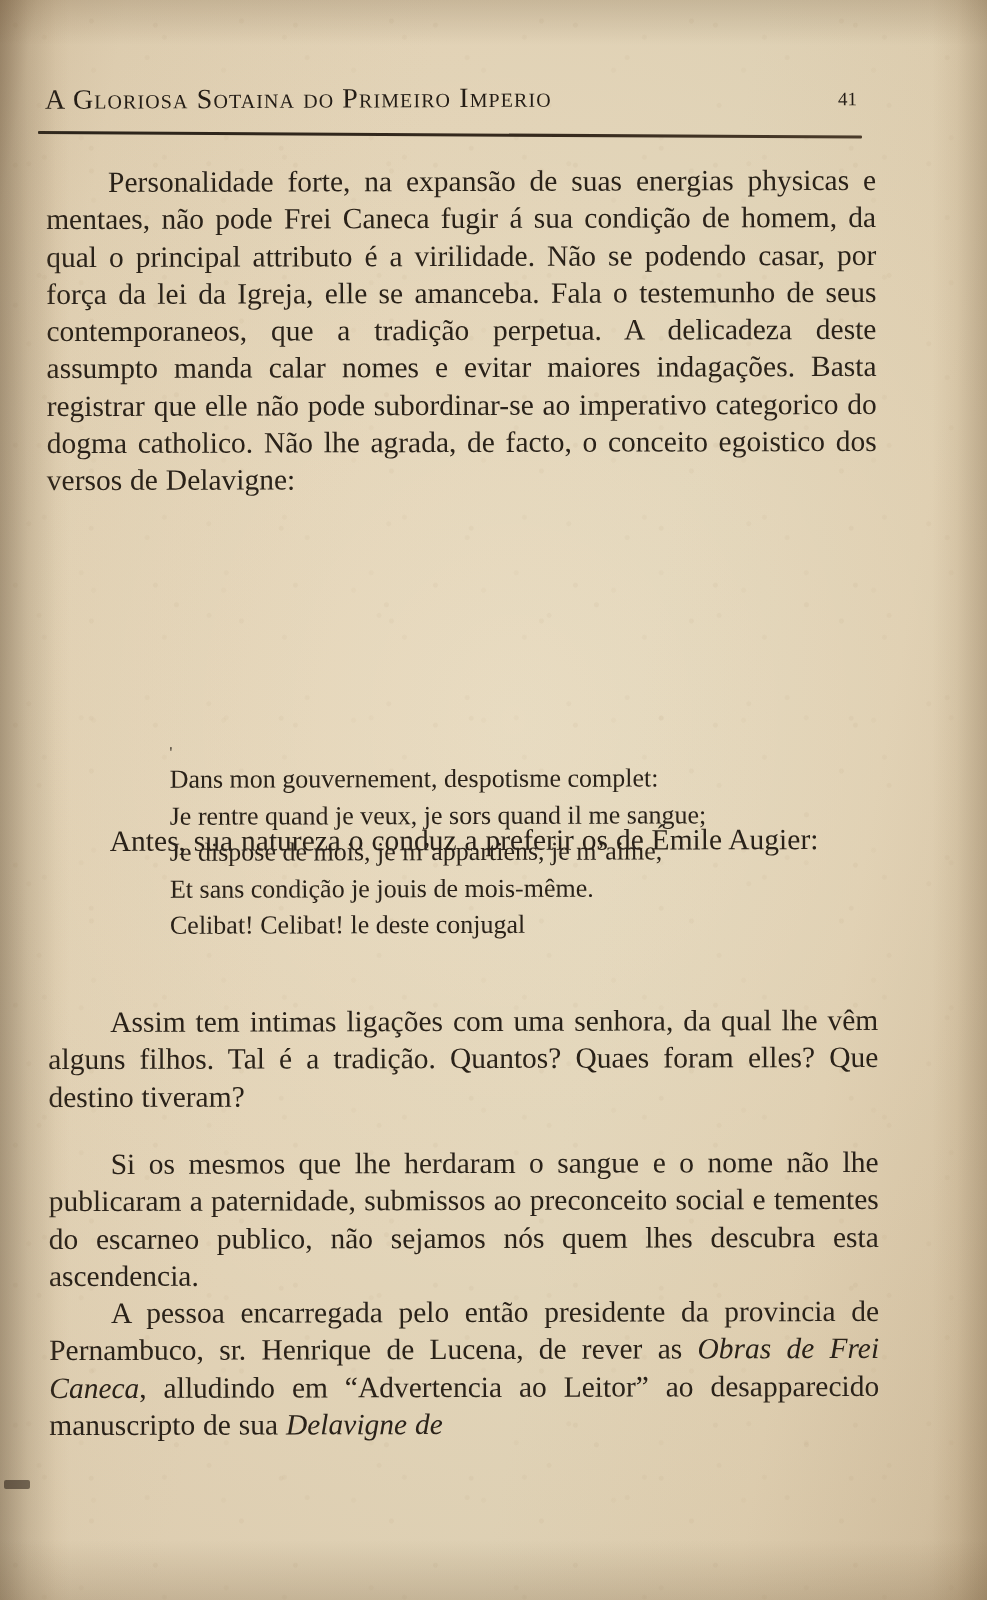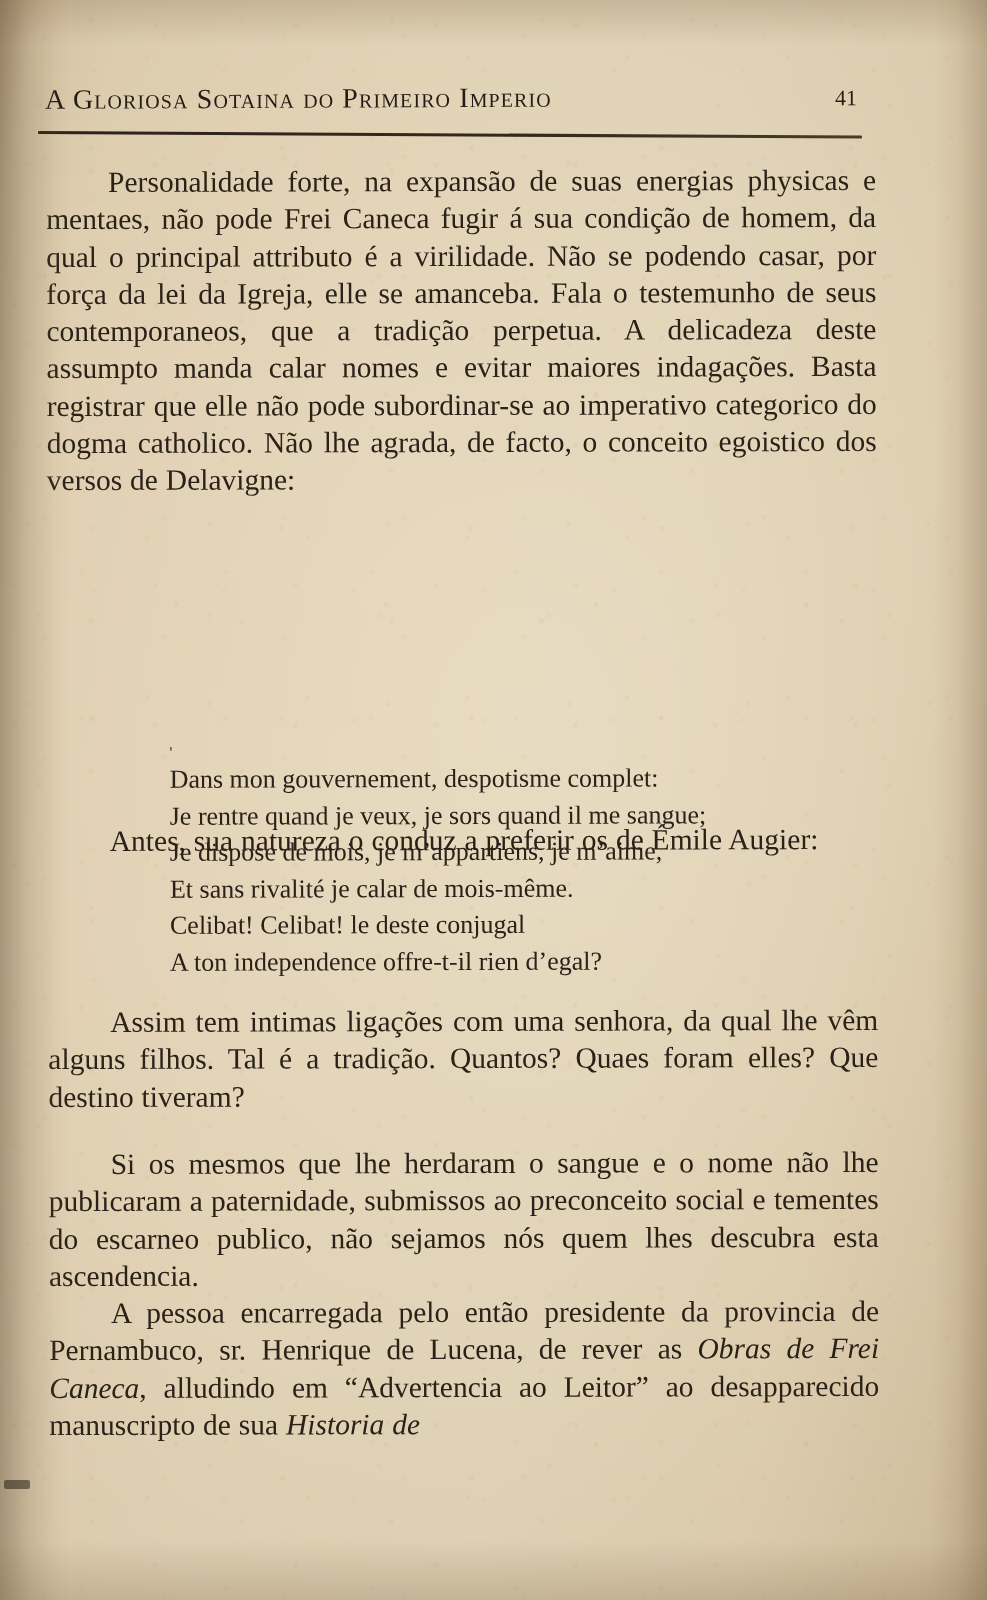--- a/index.html
+++ b/index.html
@@ -94,21 +94,21 @@
     transform: rotate(-0.25deg);
   }
   .runhead-title {
     font-variant: small-caps;
     font-size: 28px;
     letter-spacing: 1.1px;
     white-space: nowrap;
     color: #241d16;
   }
   .runhead-folio {
-    font-size: 22px;
+    font-size: 19px;
     padding-right: 18px;
     color: #241d16;
   }
   .rule {
     position: absolute;
     left: 38px;
     top: 131px;
     width: 824px;
     height: 3px;
     background: linear-gradient(to right, #2b241b 0%, #35291d 60%, #4a3b2a 100%);
@@ -192,42 +192,41 @@
 
       <div class="blk" id="para-1">
         <p class="para">Personalidade forte, na expansão de suas energias physicas e mentaes, não pode Frei Caneca fugir á sua condição de homem, da qual o principal attributo é a virilidade. Não se podendo casar, por força da lei da Igreja, elle se amanceba. Fala o testemunho de seus contemporaneos, que a tradição perpetua. A delicadeza deste assumpto manda calar nomes e evitar maiores indagações. Basta registrar que elle não pode subordinar-se ao imperativo categorico do dogma catholico. Não lhe agrada, de facto, o conceito egoistico dos versos de Delavigne:</p>
       </div>
 
       <div class="verse-block-delavigne">
         <span class="tick">'</span>
         <div class="verse verse-line">Dans mon gouvernement, despotisme complet:</div>
         <div class="verse verse-line">Je rentre quand je veux, je sors quand il me sangue;</div>
         <div class="verse verse-line">Je dispose de mois, je m’appartiens, je m’aime,</div>
-        <div class="verse verse-line">Et sans rivalité je calar de mois-même.</div>
+        <div class="verse verse-line">Et sans condição je jouis de mois-même.</div>
         <div class="verse verse-line">Celibat! Celibat! le deste conjugal</div>
-        <div class="verse verse-line">A ton independence offre-t-il rien d’egal?</div>
       </div>
 
       <div class="blk" id="para-2">
         <p class="para">Antes, sua natureza o conduz a preferir os de Émile Augier:</p>
       </div>
 
       <div class="verse-block-augier">
       </div>
 
       <div class="blk" id="para-3">
         <p class="para">Assim tem intimas ligações com uma senhora, da qual lhe vêm alguns filhos. Tal é a tradição. Quantos? Quaes foram elles? Que destino tiveram?</p>
       </div>
 
       <div class="blk" id="para-4">
         <p class="para">Si os mesmos que lhe herdaram o sangue e o nome não lhe publicaram a paternidade, submissos ao preconceito social e tementes do escarneo publico, não sejamos nós quem lhes descubra esta ascendencia.</p>
       </div>
 
       <div class="blk" id="para-5">
-        <p class="para"><span>A pessoa encarregada pelo então presidente da provincia de Pernambuco, sr. Henrique de Lucena, de rever as </span><i>Obras de Frei Caneca</i><span>, alludindo em “Advertencia ao Leitor” ao desapparecido manuscripto de sua </span><i>Historia de</i></p>
+        <p class="para"><span>A pessoa encarregada pelo então presidente da provincia de Pernambuco, sr. Henrique de Lucena, de rever as </span><i>Obras de Frei Caneca</i><span>, alludindo em “Advertencia ao Leitor” ao desapparecido manuscripto de sua </span><i>Delavigne de</i></p>
       </div>
 
     </div>
   </div>
 
   <div class="spine-shadow"></div>
   <div class="edge-shadow-right"></div>
   <div class="edge-shadow-top"></div>
   <div class="edge-shadow-bottom"></div>
   <div class="spine-mark"></div>

